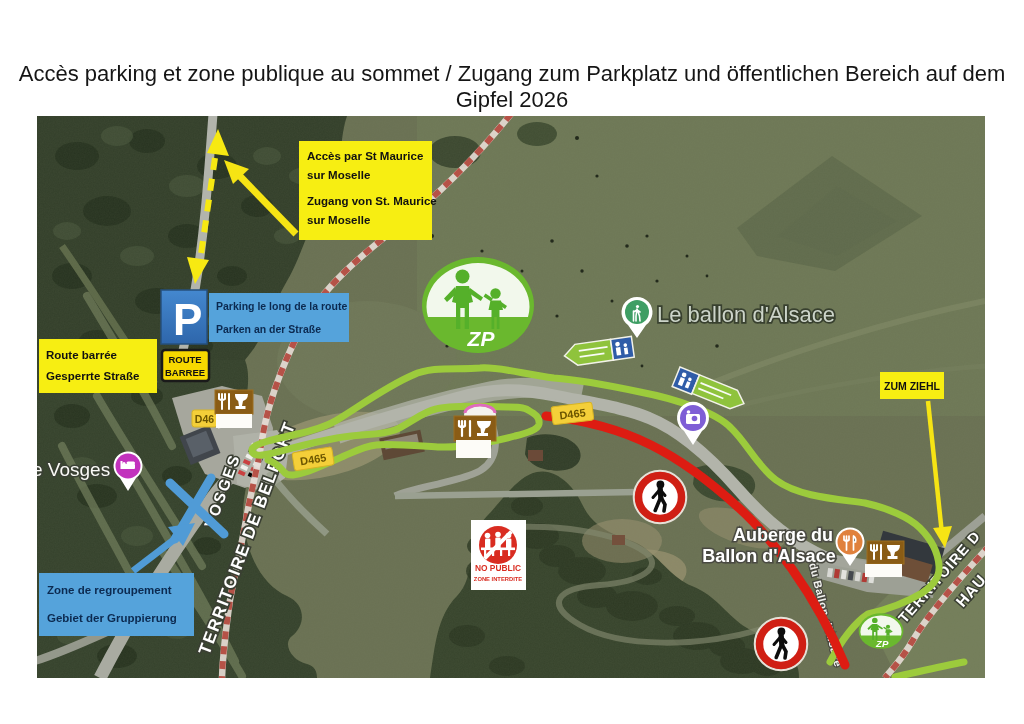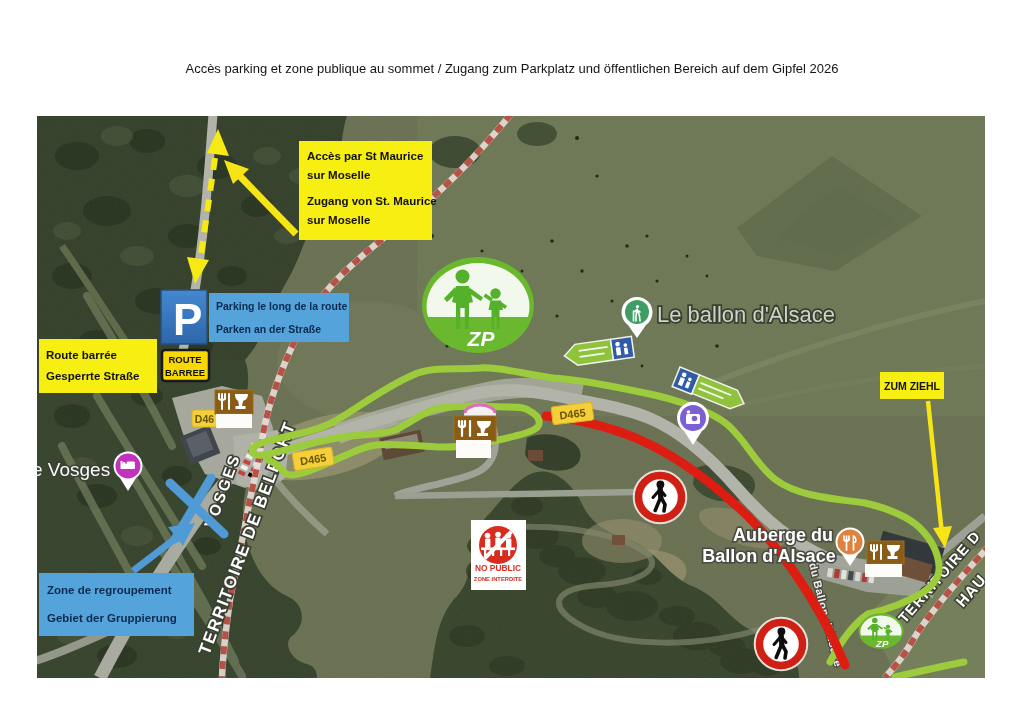--- a/index.html
+++ b/index.html
@@ -1,17 +1,17 @@
 <!DOCTYPE html>
 <html><head>
 <meta charset="utf-8">
 <style>
 html,body{margin:0;padding:0;background:#fff;width:1024px;height:724px;overflow:hidden}
 body{font-family:"Liberation Sans",sans-serif}
-#title{position:absolute;left:0;top:61px;width:1024px;text-align:center;font-size:13px;color:#151515;letter-spacing:0px}
+#title{position:absolute;left:0;top:61px;width:1024px;text-align:center;font-size:22px;color:#151515;letter-spacing:0px}
 #map{position:absolute;left:37px;top:116px;width:948px;height:562px}
 text{font-family:"Liberation Sans",sans-serif}
 </style>
 </head>
 <body>
 
 <div id="title">Accès parking et zone publique au sommet / Zugang zum Parkplatz und öffentlichen Bereich auf dem Gipfel 2026</div>
 
 <div id="map">
 <svg width="948" height="562" viewBox="0 0 948 562">

